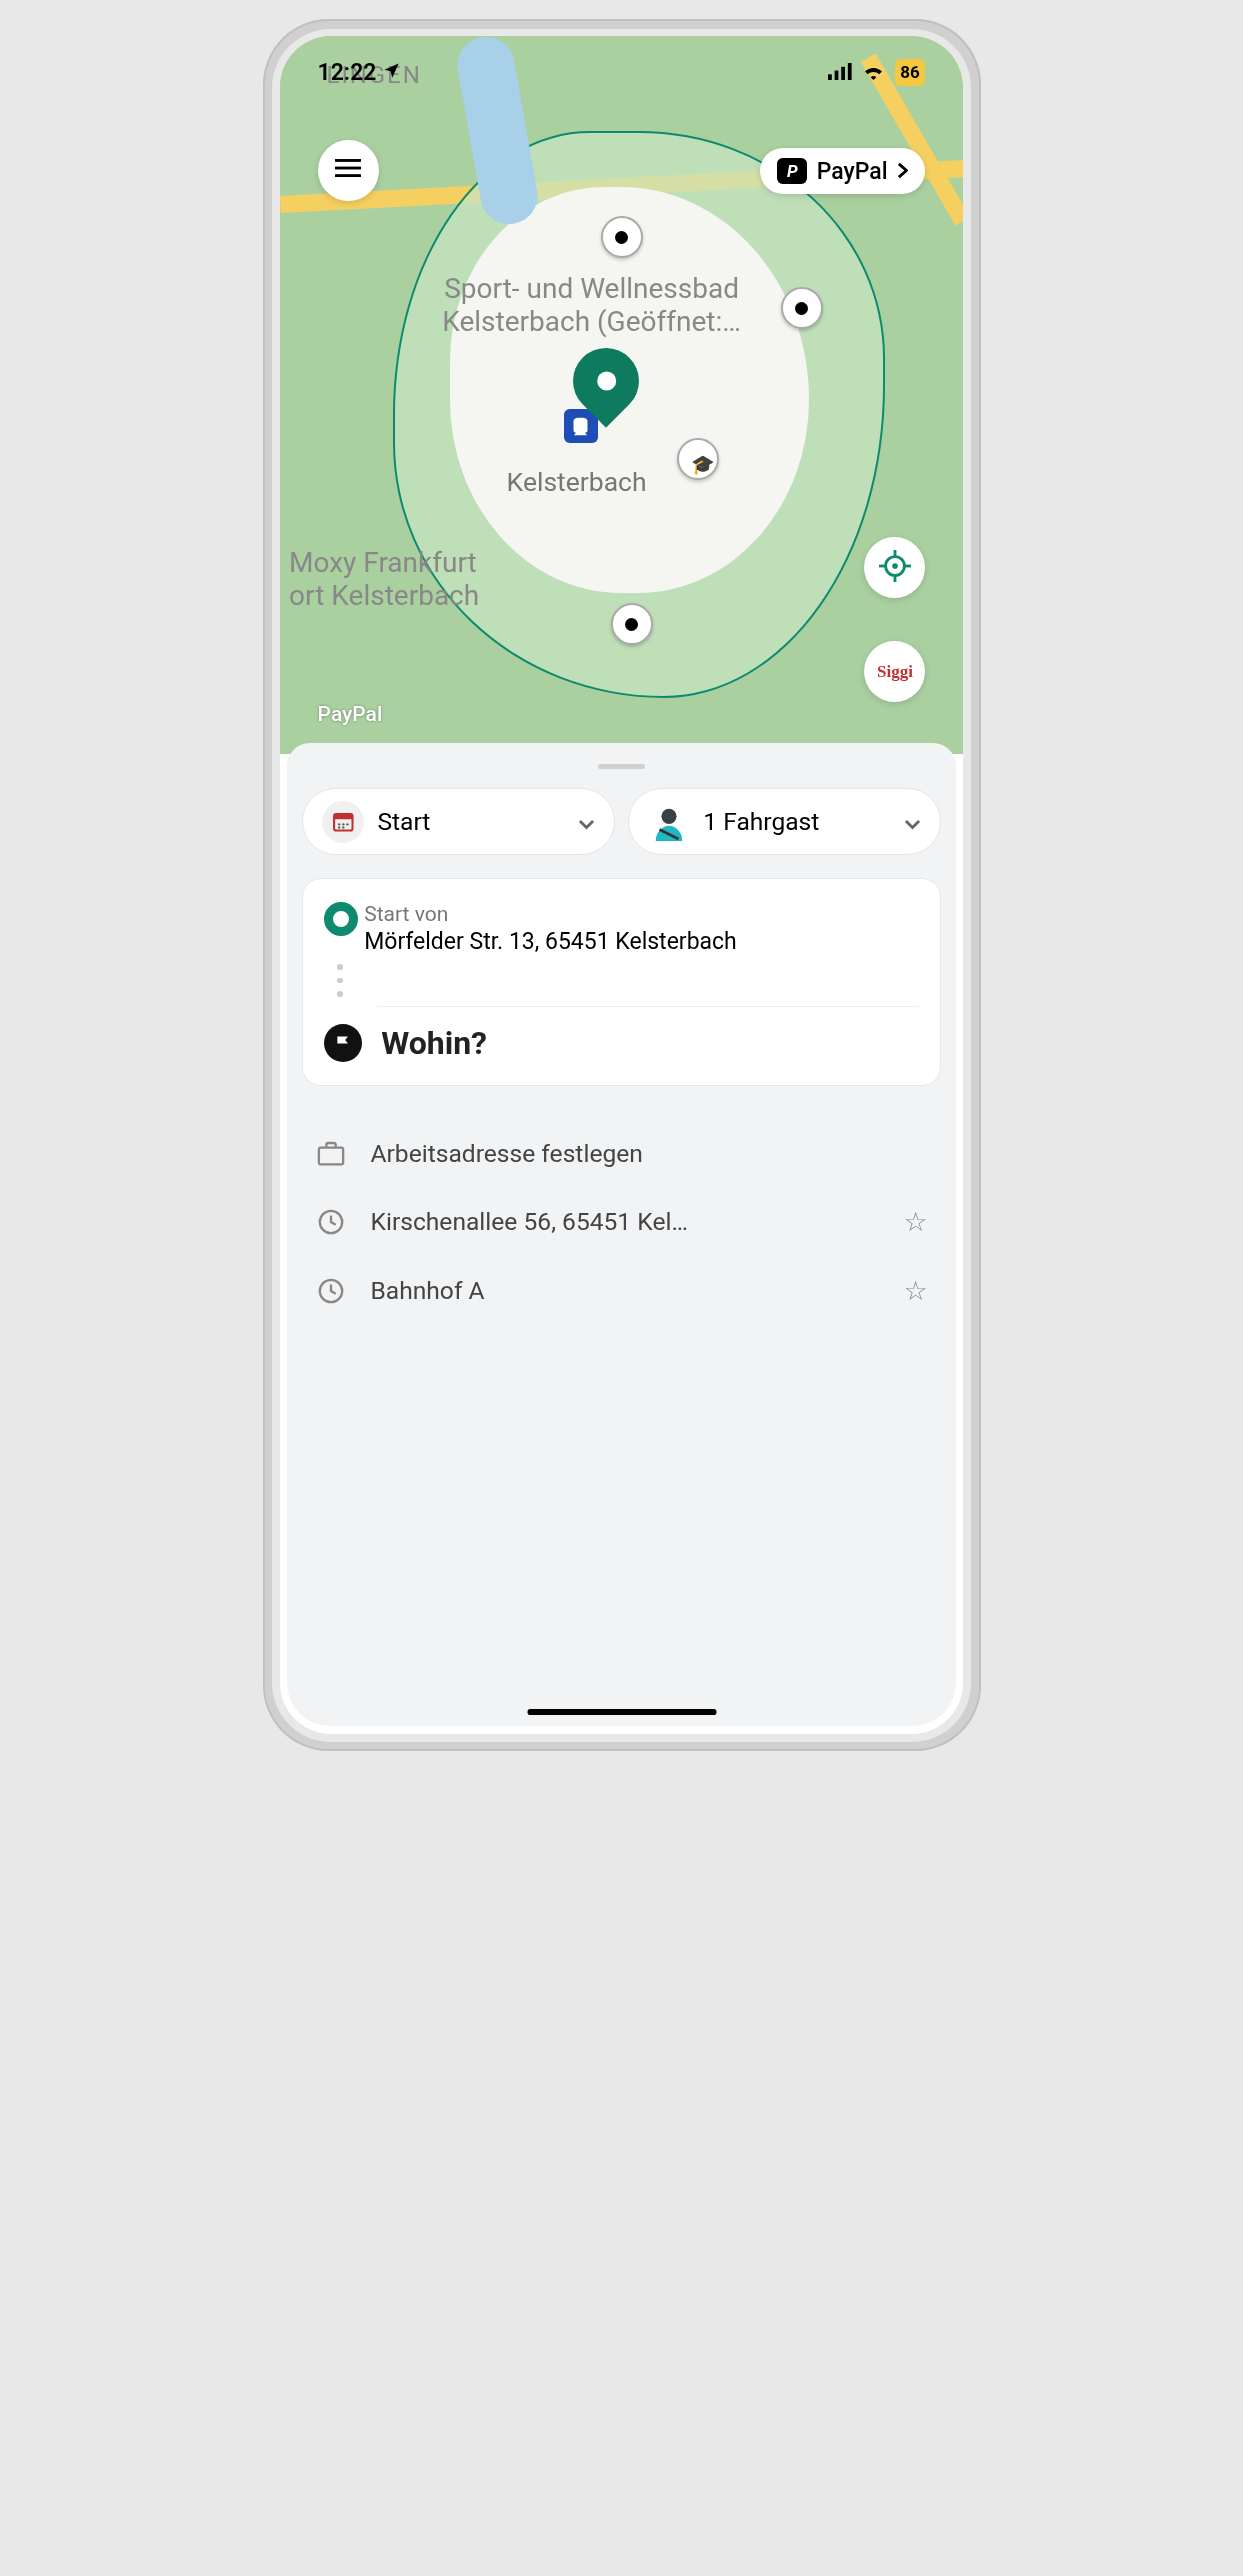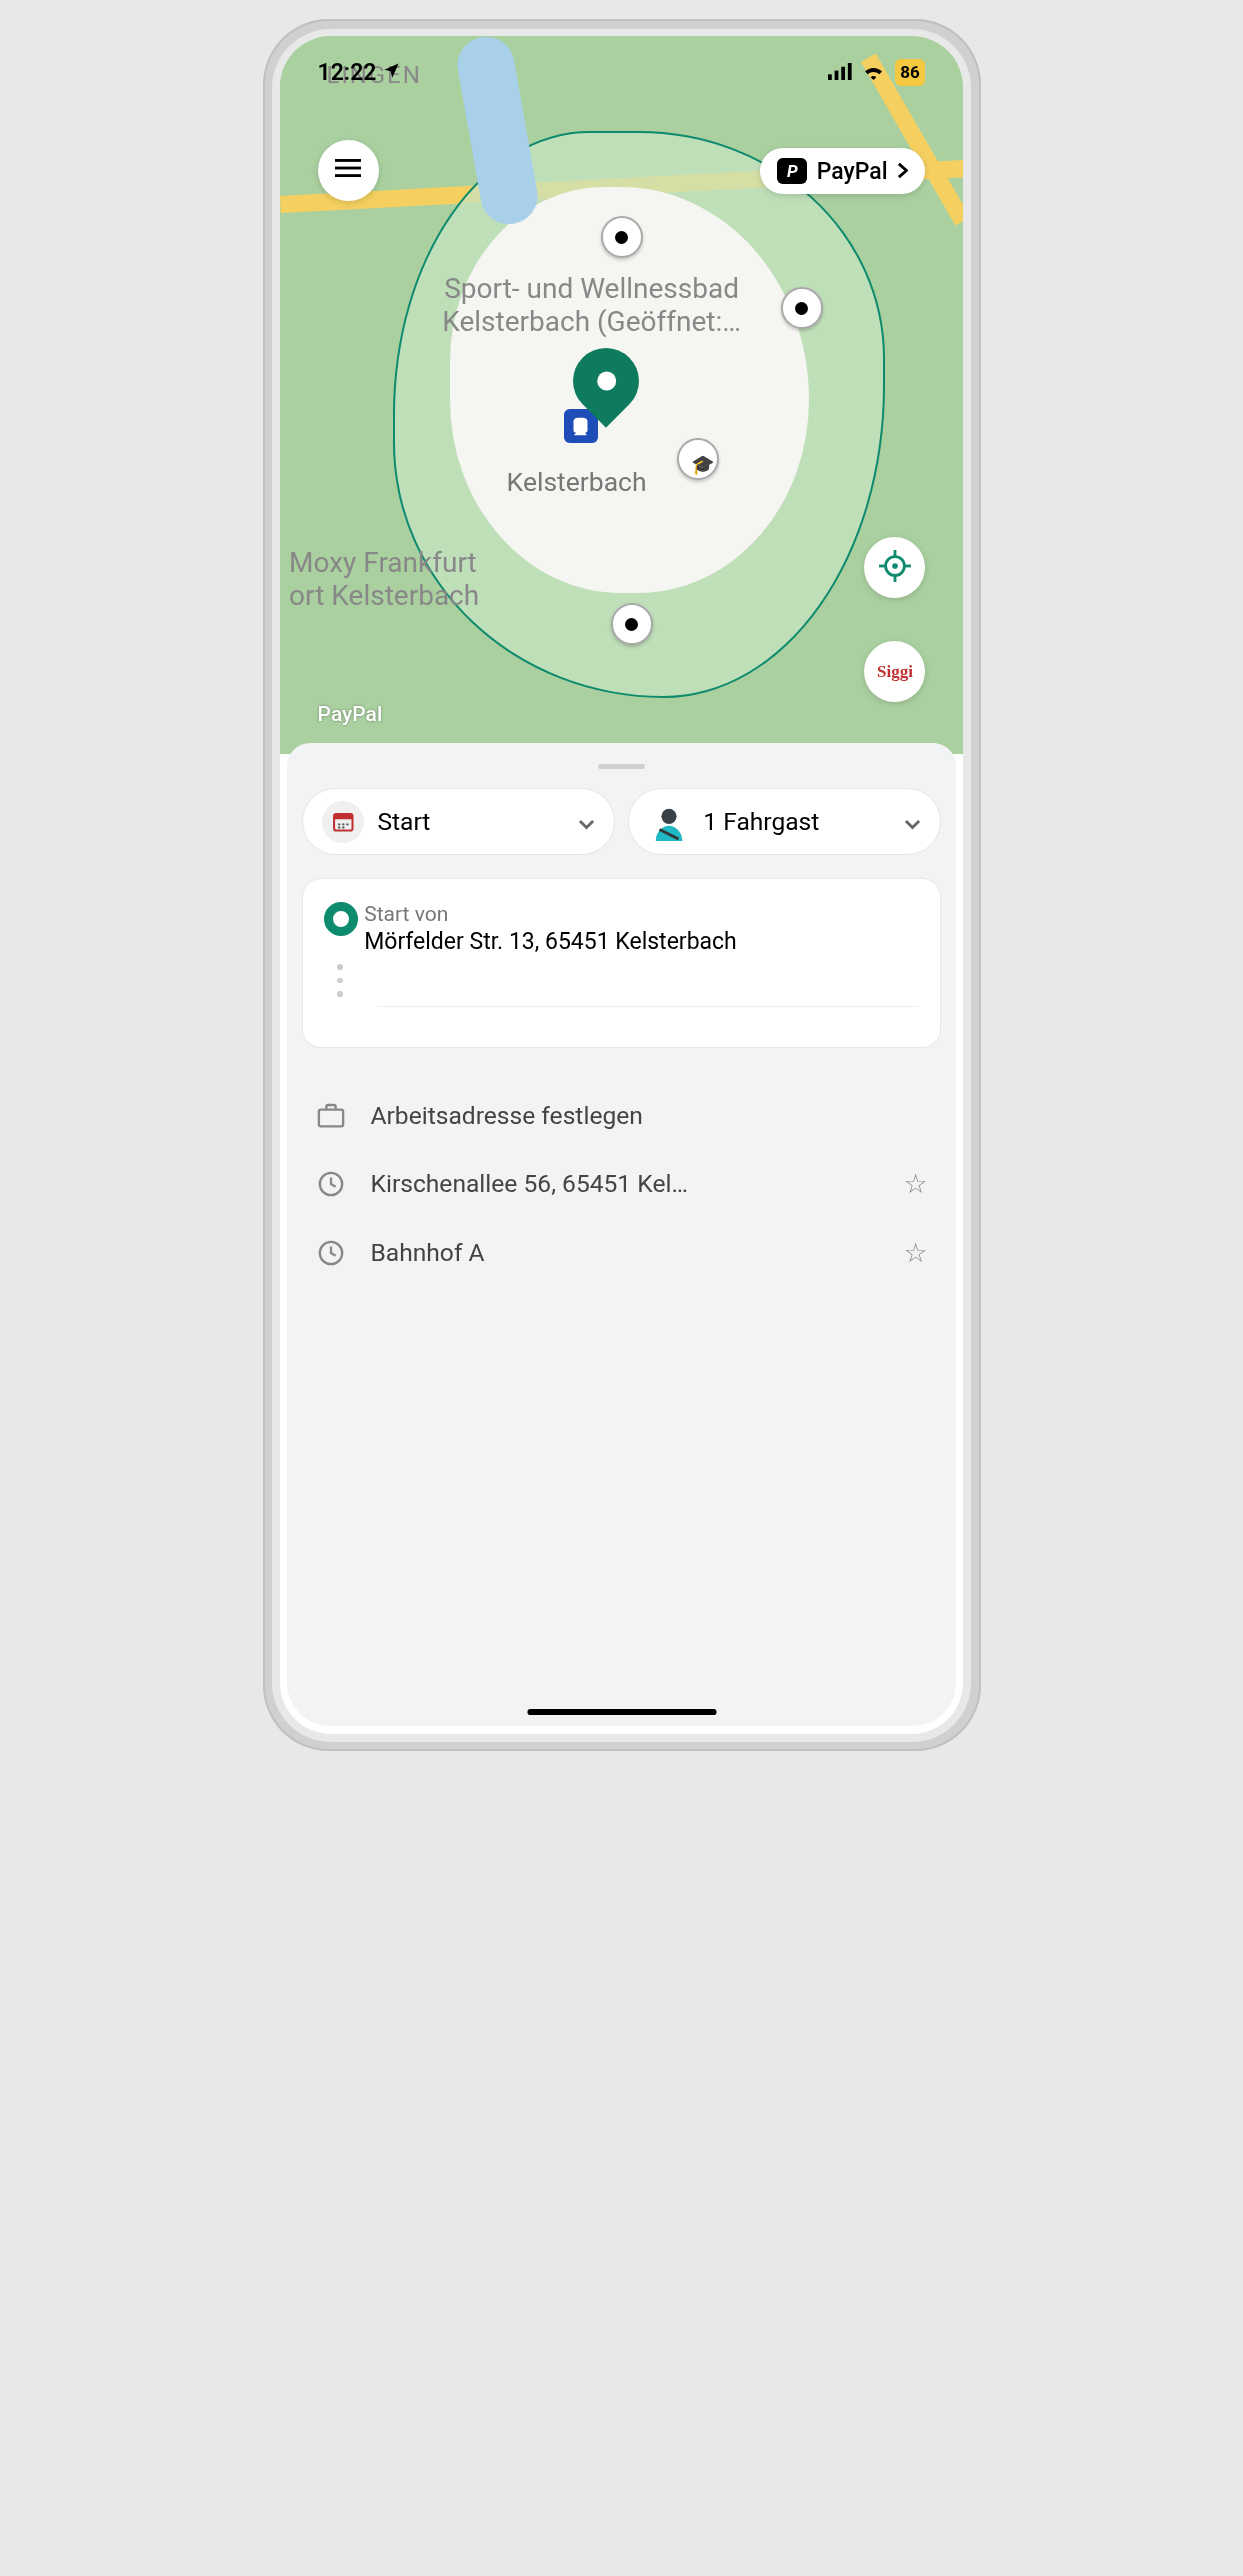--- a/index.html
+++ b/index.html
@@ -386,20 +386,28 @@
               <div class="lbl">Start von</div>
               <div class="addr">Mörfelder Str. 13, 65451 Kelsterbach</div>
             </div>
           </div>
           <div class="dots-v">
               <span></span>
               <span></span>
               <span></span>
             </div>
           <div class="divider"></div>
+          <div class="dest-row">
+            <div class="dest-icon">
+              <svg width="21" height="21" viewBox="0 0 24 24">
+                  <path d="M5 3v18M5 4h12l-3 4 3 4H5" fill="#fff"></path>
+                </svg>
+            </div>
+            <div class="dest-text">Wohin?</div>
+          </div>
         </div>
 
         <div class="suggest">
           <div class="sugg-row">
             <span class="sugg-icon">
               <svg width="28" height="26.5" viewBox="0 0 30 28">
                   <rect x="2" y="8" width="26" height="18" rx="2" stroke="#888" stroke-width="2.5" fill="none"></rect>
                   <path d="M10 8V5a2 2 0 012-2h6a2 2 0 012 2v3" stroke="#888" stroke-width="2.5" fill="none"></path>
                 </svg>
             </span>

